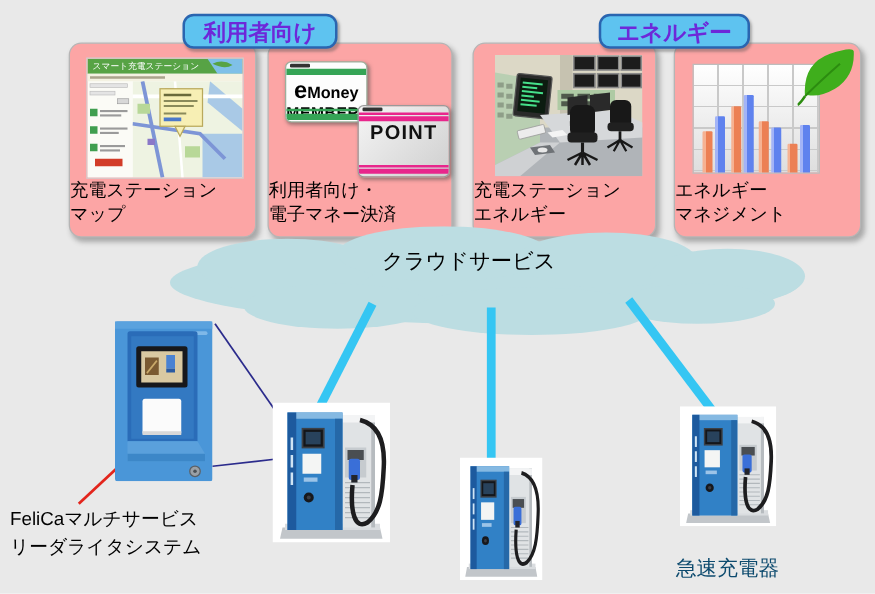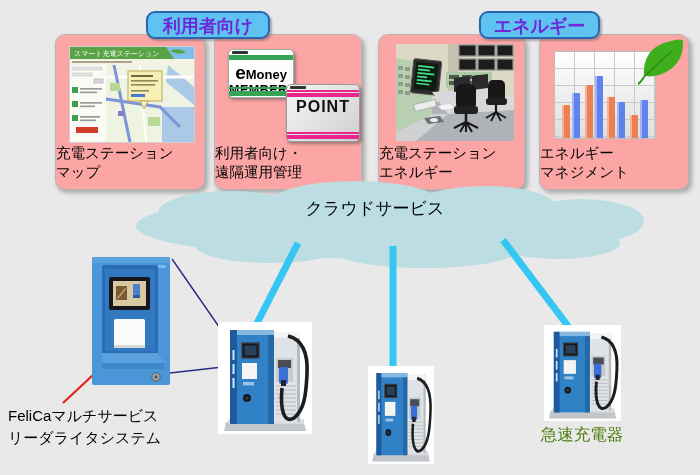--- a/index.html
+++ b/index.html
@@ -82,22 +82,22 @@
   #station-1{left:218px;top:322px;width:94px;height:112px;}
   #station-2{left:368px;top:366px;width:66px;height:98px;}
   #station-3{left:544px;top:325px;width:77px;height:96px;}
   #closeup{position:absolute;left:92px;top:257px;width:78px;height:128px;z-index:3;}
   
   #felica-label{
     position:absolute;left:8px;top:405px;width:185px;z-index:4;
     font-size:15px;line-height:21.5px;color:#000;
   }
   #charger-label{
-    position:absolute;left:527px;top:424px;width:110px;z-index:4;
-    text-align:center;font-size:16.5px;color:#4d7c0f;
+    position:absolute;left:527px;top:444px;width:110px;z-index:4;
+    text-align:center;font-size:16.5px;color:#0c4a6e;
   }
 </style>
 </head>
 <body>
 
 <div id="canvas">
 
   <svg id="cloud" viewBox="0 0 545 92">
     <g fill="#bcdde2">
       <ellipse cx="268" cy="45" rx="252" ry="33"></ellipse>
@@ -201,21 +201,21 @@
     <div class="card" id="card-point">
       <div class="card-logo"></div>
       <div class="stripe m-thin" style="top:5px"></div>
       <div class="stripe m-thick" style="top:8px"></div>
       <div class="point-text">POINT</div>
       <div class="stripe m-thin" style="bottom:7px"></div>
       <div class="stripe m-thick" style="bottom:2px"></div>
     </div>
     <div class="svc-label">
       <div>利用者向け・</div>
-      <div>遠隔運用管理</div>
+      <div>電子マネー決済</div>
     </div>
   </div>
 
   <div class="svc-box" id="box-remote">
     <svg class="thumb-svg" style="left:17px;top:9px;width:118px;height:97px;" viewBox="0 0 118 97">
       <rect x="0" y="0" width="118" height="97" fill="#dcd8c6"></rect>
       <rect x="52" y="0" width="10" height="50" fill="#c6c2b0"></rect>
 
       <g>
         <rect x="63" y="1" width="17" height="11" fill="#1c1c1c" stroke="#8a8a8a" stroke-width="1.3"></rect>

